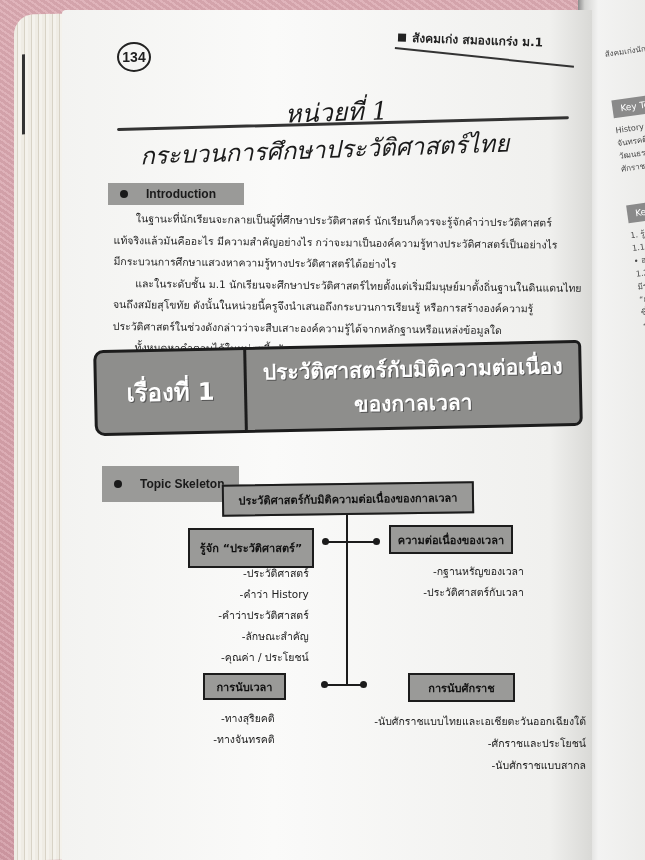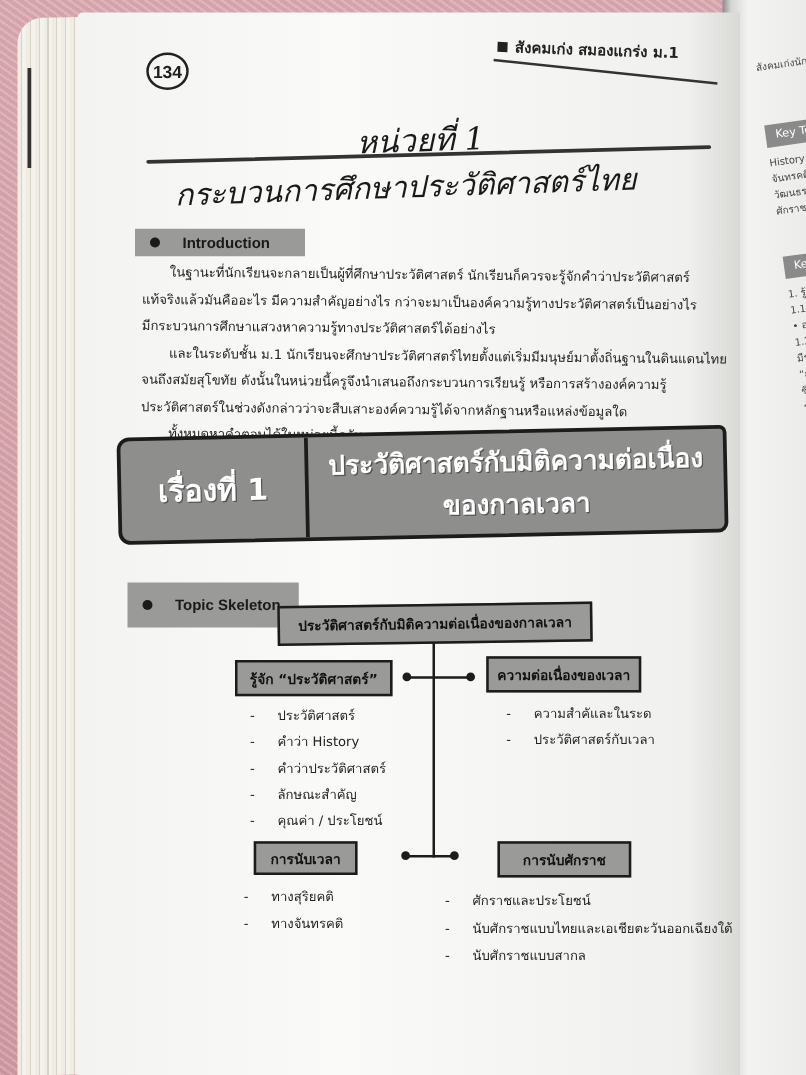--- a/index.html
+++ b/index.html
@@ -115,32 +115,32 @@
     color: #fff; font: bold 21px "DejaVu Sans", sans-serif; line-height: 34px; text-shadow: 1px 1px 0 #555;
   }
 
   
   .node {
     position: absolute; background: #9a9a98; border: 2px solid #1c1c1c;
     font: bold 11px "DejaVu Sans", sans-serif; color: #111;
     display: flex; align-items: center; justify-content: center; white-space: nowrap;
   }
   .root-node { left: 222px; top: 483px; width: 252px; height: 32px; transform: rotate(-0.8deg); }
-  .n-know { left: 188px; top: 528px; width: 126px; height: 29px; }
+  .n-know { left: 188px; top: 528px; width: 126px; height: 40px; }
   .n-cont { left: 389px; top: 525px; width: 124px; height: 29px; }
   .n-count { left: 203px; top: 673px; width: 83px; height: 27px; }
-  .n-era { left: 398px; top: 673px; width: 107px; height: 29px; }
+  .n-era { left: 408px; top: 673px; width: 107px; height: 29px; }
   .vline { position: absolute; left: 346px; top: 514px; width: 2px; height: 172px; background: #1c1c1c; }
   .hline { position: absolute; height: 2px; background: #1c1c1c; }
   .hl1 { left: 325px; top: 541px; width: 52px; }
   .hl2 { left: 324px; top: 684px; width: 40px; }
   .dotn { position: absolute; width: 7px; height: 7px; border-radius: 50%; background: #1c1c1c; }
 
   .list { position: absolute; font-size: 10.5px; color: #222; }
-  .list li { list-style: none; white-space: nowrap; }
+  .list li { list-style: none; white-space: nowrap; text-align: right; }
   .list li::before { content: "-"; display: inline-block; width: 22px; }
   .list-know { left: 200px; top: 563px; line-height: 21px; }
   .list-cont { left: 405px; top: 561px; line-height: 21px; }
   .list-count { left: 195px; top: 708px; line-height: 21px; }
   .list-era { left: 356px; top: 710px; line-height: 22px; }
 </style>
 </head>
 <body>
 
 <div class="blanket"></div>
@@ -223,24 +223,24 @@
 <div class="node n-era">การนับศักราช</div>
 
 <ul class="list list-know">
   <li>ประวัติศาสตร์</li>
   <li>คำว่า History</li>
   <li>คำว่าประวัติศาสตร์</li>
   <li>ลักษณะสำคัญ</li>
   <li>คุณค่า / ประโยชน์</li>
 </ul>
 <ul class="list list-cont">
-  <li>ความสำคัและในระด</li>
+  <li>กฐานหรัญของเวลา</li>
   <li>ประวัติศาสตร์กับเวลา</li>
 </ul>
 <ul class="list list-count">
   <li>ทางสุริยคติ</li>
   <li>ทางจันทรคติ</li>
 </ul>
 <ul class="list list-era">
+  <li>นับศักราชแบบไทยและเอเชียตะวันออกเฉียงใต้</li>
   <li>ศักราชและประโยชน์</li>
-  <li>นับศักราชแบบไทยและเอเชียตะวันออกเฉียงใต้</li>
   <li>นับศักราชแบบสากล</li>
 </ul>
 
 </body></html>

